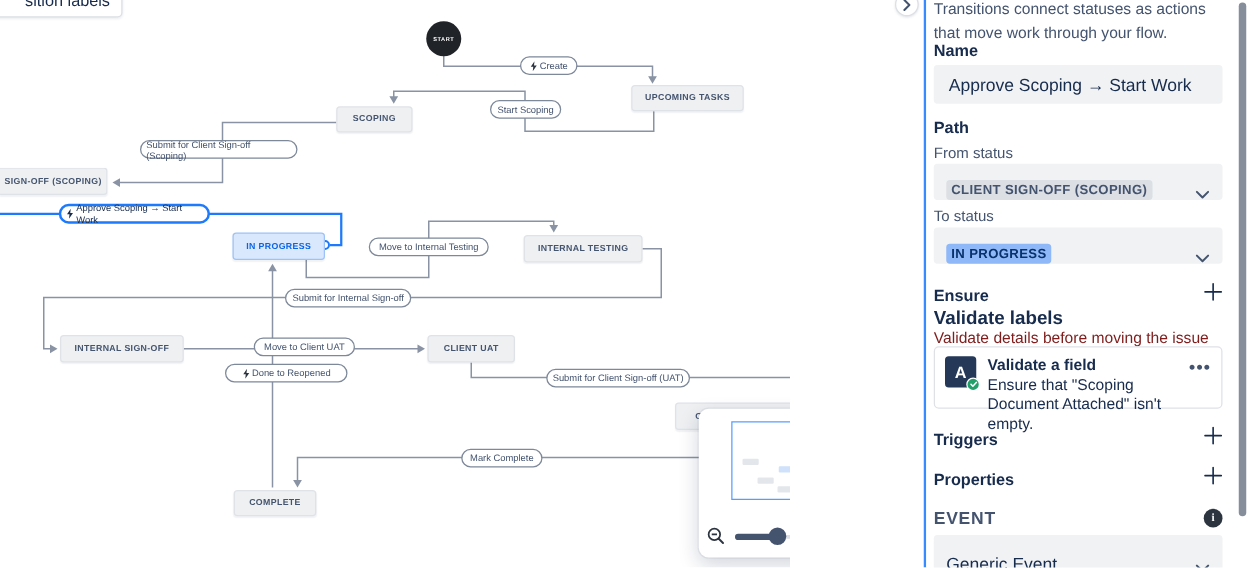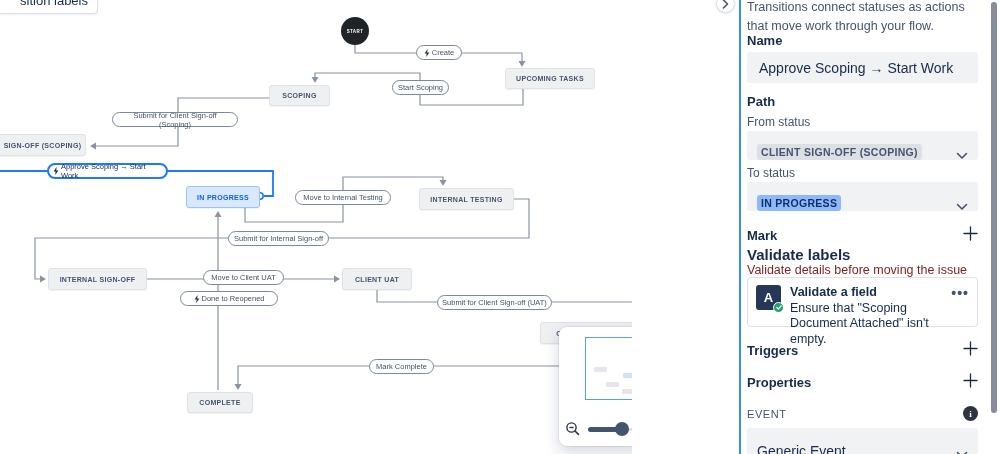--- a/index.html
+++ b/index.html
@@ -57,21 +57,21 @@
   .badge.blue { background:#8fb8f8; color:#09326c; }
   .secrow { display:flex; align-items:center; justify-content:space-between; }
   .card { top:277px; height:50px; background:#fff; border:1px solid #dfe1e6; border-radius:4px; padding:7px 8px; display:flex; gap:9px; }
   .vicon { position:relative; width:25px; height:25px; background:#253858; border-radius:3px; color:#fff;
     font-weight:bold; font-size:13px; display:flex; align-items:center; justify-content:center; flex:none; }
   .vcheck { position:absolute; right:-3px; bottom:-3px; width:11px; height:11px; border-radius:50%; background:#22a06b;
     border:1.5px solid #fff; display:flex; align-items:center; justify-content:center; }
   .card-title { font-size:12.5px; font-weight:bold; color:#172b4d; line-height:1.25; }
   .card-desc { font-size:12.5px; color:#172b4d; line-height:1.25; }
   .more { font-size:14px; font-weight:bold; color:#44546f; letter-spacing:1px; margin-left:auto; flex:none; cursor:pointer; }
-  .event-lbl { font-size:11px; font-weight:normal; letter-spacing:.6px; color:#44546f; }
+  .event-lbl { font-size:14px; font-weight:bold; letter-spacing:.6px; color:#44546f; }
   .info-icon { width:15px; height:15px; border-radius:50%; background:#2c3440; color:#fff; font-size:9px; font-weight:bold;
     display:flex; align-items:center; justify-content:center; font-family:"Liberation Serif", serif; }
   .scrollbar { position:absolute; left:991px; top:2px; width:6px; height:411px; border-radius:3px; background:#868e9c; z-index:7; }
 </style>
 </head>
 <body>
 
 <div class="stage">
 
   <div class="canvas">
@@ -145,21 +145,21 @@
       <span class="bolt">
           <svg width="6" height="8" viewBox="0 0 6 8">
             <path d="M3.6 0 L0.6 4.4 H2.6 L2.2 8 L5.4 3.4 H3.2 Z" fill="#2c3440"></path>
           </svg>
         </span>
       <span>Create</span>
     </div>
     <div class="pill" style="left:392px; top:80px; width:57px; height:15px;">
       <span>Start Scoping</span>
     </div>
-    <div class="pill" style="left:112px; top:112px; width:126px; height:15px;text-align:center;">
+    <div class="pill" style="left:112px; top:112px; width:126px; height:15px;">
       <span>Submit for Client Sign-off (Scoping)</span>
     </div>
     <div class="pill sel" style="left:47px; top:163px; width:121px; height:16px;">
       <span class="bolt">
           <svg width="6" height="8" viewBox="0 0 6 8">
             <path d="M3.6 0 L0.6 4.4 H2.6 L2.2 8 L5.4 3.4 H3.2 Z" fill="#172b4d"></path>
           </svg>
         </span>
       <span>Approve Scoping → Start Work</span>
     </div>
@@ -252,21 +252,21 @@
 
     <div class="p-in sublbl" style="position:absolute; top:166px;">To status</div>
     <div class="p-in field select" style="position:absolute; top:182px; height:29px;">
       <span class="badge blue">IN PROGRESS</span>
       <svg width="12" height="8" viewBox="0 0 12 8">
           <path d="M1.5 1.5 L6 6 L10.5 1.5" fill="none" stroke="#44546f" stroke-width="1.6" stroke-linecap="round" stroke-linejoin="round"></path>
         </svg>
     </div>
 
     <div class="p-in secrow" style="position:absolute; top:226px;">
-      <span class="lbl">Mark</span>
+      <span class="lbl">Ensure</span>
       <span><svg width="15" height="15" viewBox="0 0 15 15">
             <path d="M7.5 1 V14 M1 7.5 H14" stroke="#172b4d" stroke-width="1.3" stroke-linecap="round"></path>
           </svg></span>
     </div>
 
     <div class="p-in" style="position:absolute; top:246px; font-size:15px; font-weight:bold; color:#172b4d;">Validate labels</div>
     <div class="p-in" style="position:absolute; top:263px; font-size:12.5px; color:#7f1d1d;">Validate details before moving the issue</div>
 
     <div class="p-in card" style="position:absolute;">
       <span class="vicon">

